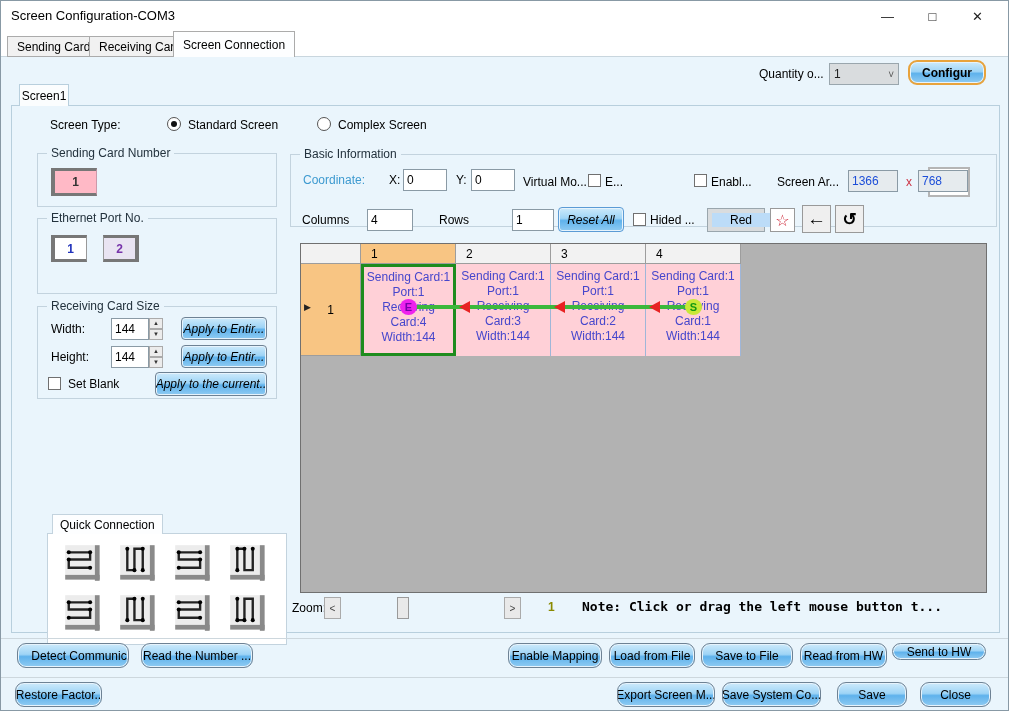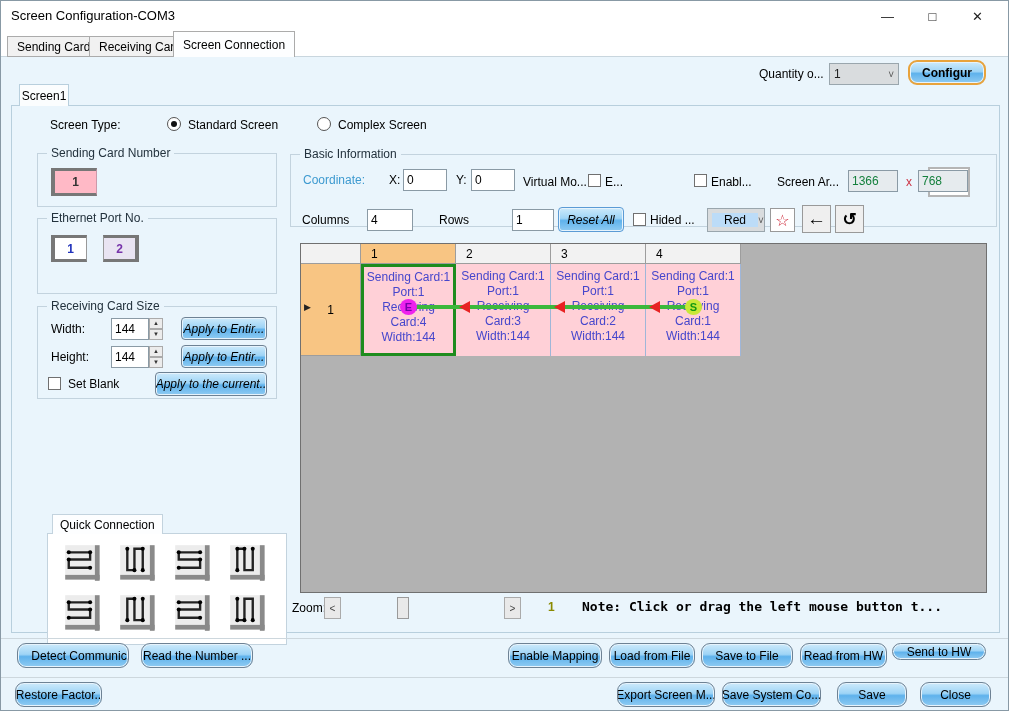--- a/index.html
+++ b/index.html
@@ -60,21 +60,21 @@
            color:#333; font-weight:bold; cursor:pointer; }
   .port { position:absolute; top:16px; width:36px; height:27px; display:flex; align-items:center;
           justify-content:center; font-weight:bold; cursor:pointer; }
   .port1 { left:13px; background:#fff; color:#2233bb; border:1px solid #999;
            border-left:4px solid #777; border-top:3px solid #777; border-bottom:3px solid #777; }
   .port2 { left:65px; background:#e9e4f2; color:#7733aa; border:1px solid #999;
            border-right:4px solid #777; border-top:3px solid #777; border-bottom:3px solid #777; }
 
   .ti { position:absolute; height:22px; border:1px solid #8a9aa5; background:#fff; font-size:12px;
         padding:0 3px; font-family:"Liberation Sans",sans-serif; color:#000; }
-  .ti.dis { background:#e6ebee; color:#15803d; }
+  .ti.dis { background:#e6ebee; color:#1d4ed8; }
   .spin { position:absolute; width:14px; height:22px; display:flex; flex-direction:column; }
   .spin span { flex:1; background:#ececec; border:1px solid #aaa; font-size:6px; line-height:9px;
                text-align:center; color:#333; cursor:pointer; }
 
   .btn-sm { border-radius:4px;font-style:italic; }
 
   
   .qc-tab { position:absolute; left:40px; top:408px; height:20px; padding:0 7px; background:#fdfeff;
             border:1px solid #c3d3de; border-bottom:none; display:flex; align-items:center; z-index:2; }
   .qc-box { position:absolute; left:35px; top:427px; width:240px; height:112px; background:#fff;
@@ -312,21 +312,21 @@
     </div>
 
     <span class="lbl" style="left:290px; top:107px;">Columns</span>
     <input class="ti" style="left: 355px; top: 103px; width: 46px;" value="4">
     <span class="lbl" style="left:427px; top:107px;">Rows</span>
     <input class="ti" style="left: 500px; top: 103px; width: 42px;" value="1">
     <button class="btn btn-sm" style="left:546px; top:101px; width:66px; height:25px; border-color:#5b9bd5;">Reset All</button>
     <span class="cb" style="left:621px; top:107px;"></span>
     <span class="lbl" style="left:638px; top:107px;">Hided ...</span>
     <div class="select" style="left:695px; top:102px; width:58px; height:24px;">
-      <span style="background:#bcdcf8; padding:0 12px;">Red</span>
+      <span style="background:#bcdcf8; padding:0 18px;">Red</span>
       <span class="chev">˅</span>
     </div>
     <div class="tool-btn" style="left:758px; top:102px; width:25px; height:24px; background:#fff; color:#cc2233; font-size:16px;">☆</div>
     <div class="tool-btn" style="left:790px; top:99px; width:29px; height:28px; font-size:19px; font-weight:bold;">←</div>
     <div class="tool-btn" style="left:823px; top:99px; width:29px; height:28px; font-size:17px; font-weight:bold;">↺</div>
 
     <div class="grid">
       <div class="g-corner"></div>
       <div class="g-ch hl" style="left:60px;">
           <span>1</span>

